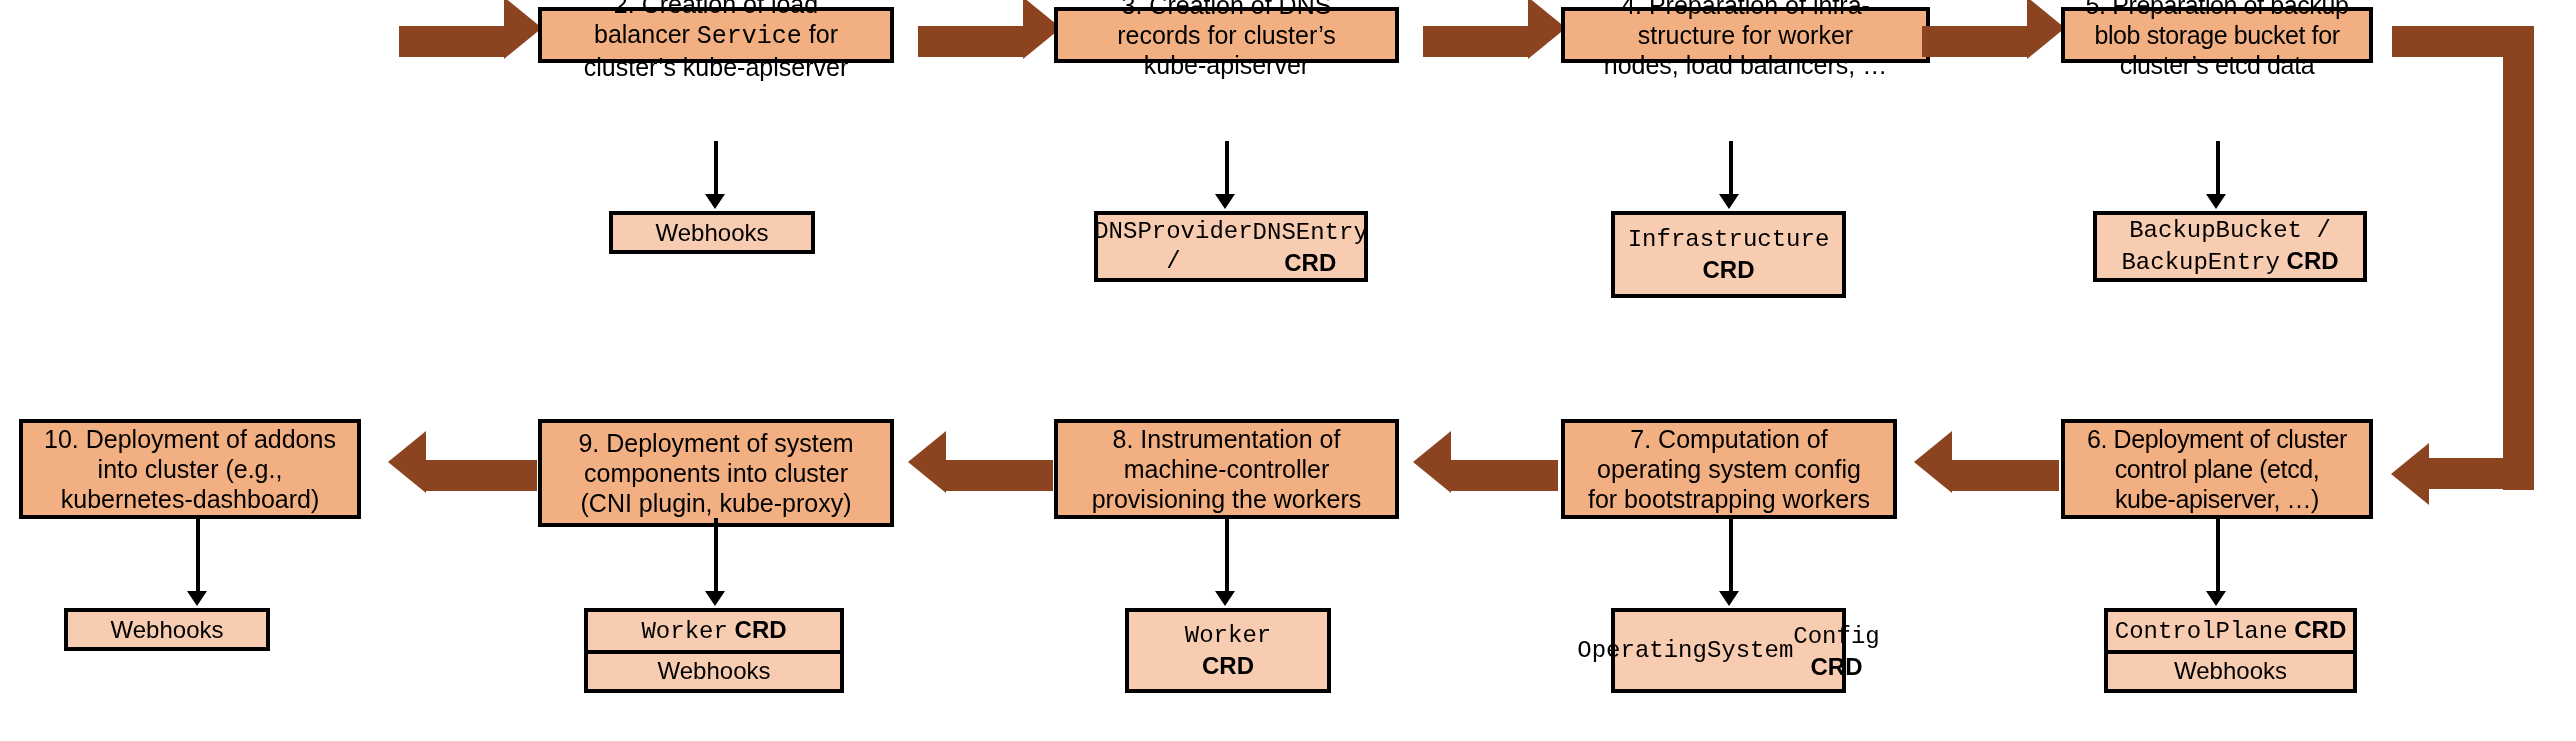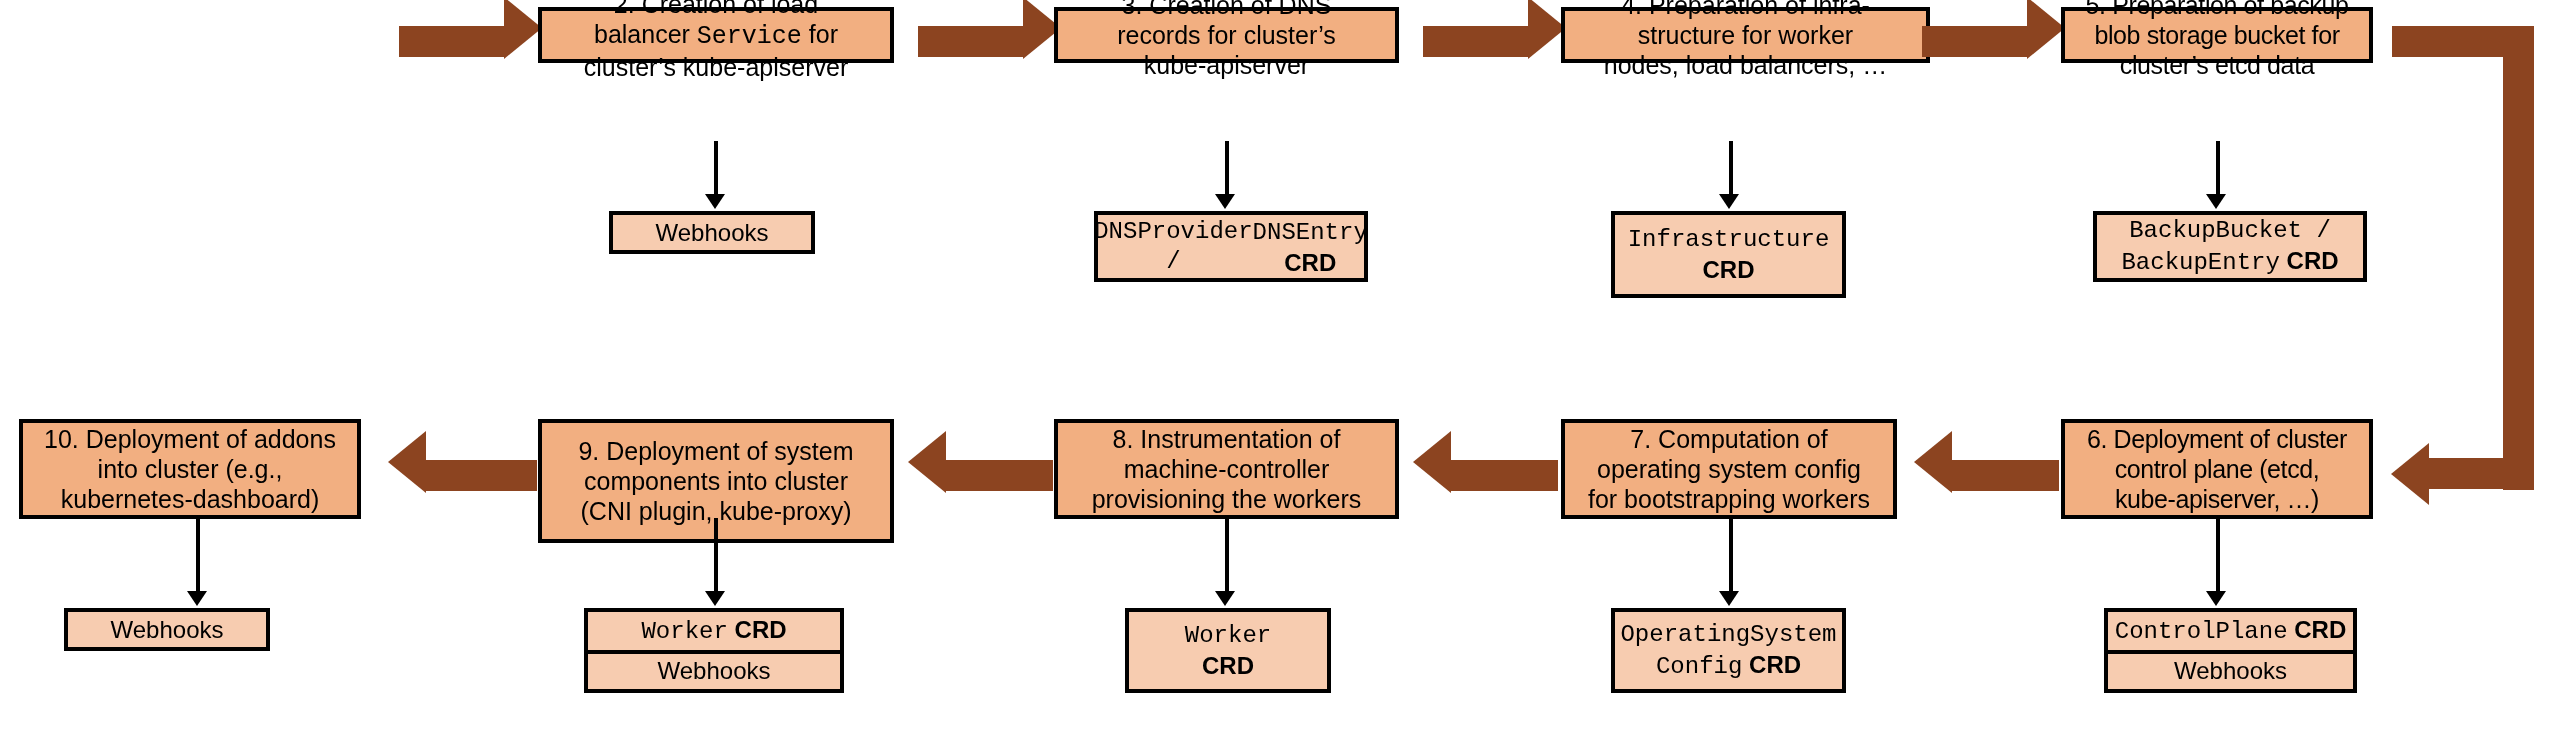--- a/index.html
+++ b/index.html
@@ -214,21 +214,21 @@
       <span>7. Computation of</span><br>
       <span>operating system config</span><br>
       <span>for bootstrapping workers</span>
     </span>
   </div>
 
   <div class="conn" style="left:1729px;top:518px;height:77px;"></div>
   <div class="connhead" style="left:1719px;top:591px;"></div>
 
   <div class="res" style="left:1611px;top:608px;width:235px;height:85px;">
-    <div class="cell" style="flex-direction:column;">
+    <div class="cell" style="flex-direction:row;">
       <span class="mono">OperatingSystem</span>
       <span><span class="mono">Config</span> <span class="sansb">CRD</span></span>
     </div>
   </div>
 
   <div class="barrow" style="left:1413px;top:434px;width:150px;height:114px;">
     <div class="shaft" style="left: 38px; top: 26px; width: 107px; height: 31px; background: rgb(140, 68, 32);"></div>
     <div class="head head-l" style="left: 0px; top: -2.8px; border-right-color: rgb(140, 68, 32);"></div>
   </div>
 
@@ -248,21 +248,21 @@
       <span class="mono">Worker</span>
       <span class="sansb">CRD</span>
     </div>
   </div>
 
   <div class="barrow" style="left:908px;top:434px;width:150px;height:114px;">
     <div class="shaft" style="left: 38px; top: 26px; width: 107px; height: 31px; background: rgb(140, 68, 32);"></div>
     <div class="head head-l" style="left: 0px; top: -2.8px; border-right-color: rgb(140, 68, 32);"></div>
   </div>
 
-  <div class="step" style="left:538px;top:419px;width:356px;height:124px;">
+  <div class="step" style="left:538px;top:419px;width:356px;height:108px;">
     <span class="txt">
       <span>9. Deployment of system</span><br>
       <span>components into cluster</span><br>
       <span>(CNI plugin, kube-proxy)</span>
     </span>
   </div>
 
   <div class="conn" style="left:714px;top:518px;height:77px;"></div>
   <div class="connhead" style="left:705px;top:591px;"></div>
 

